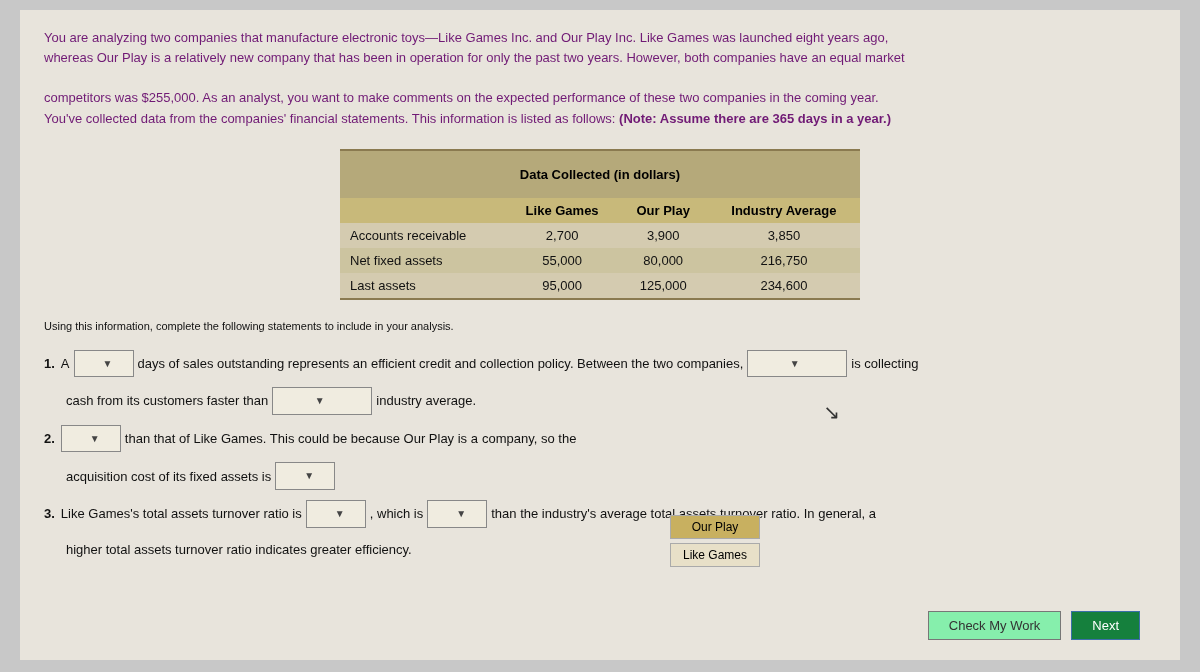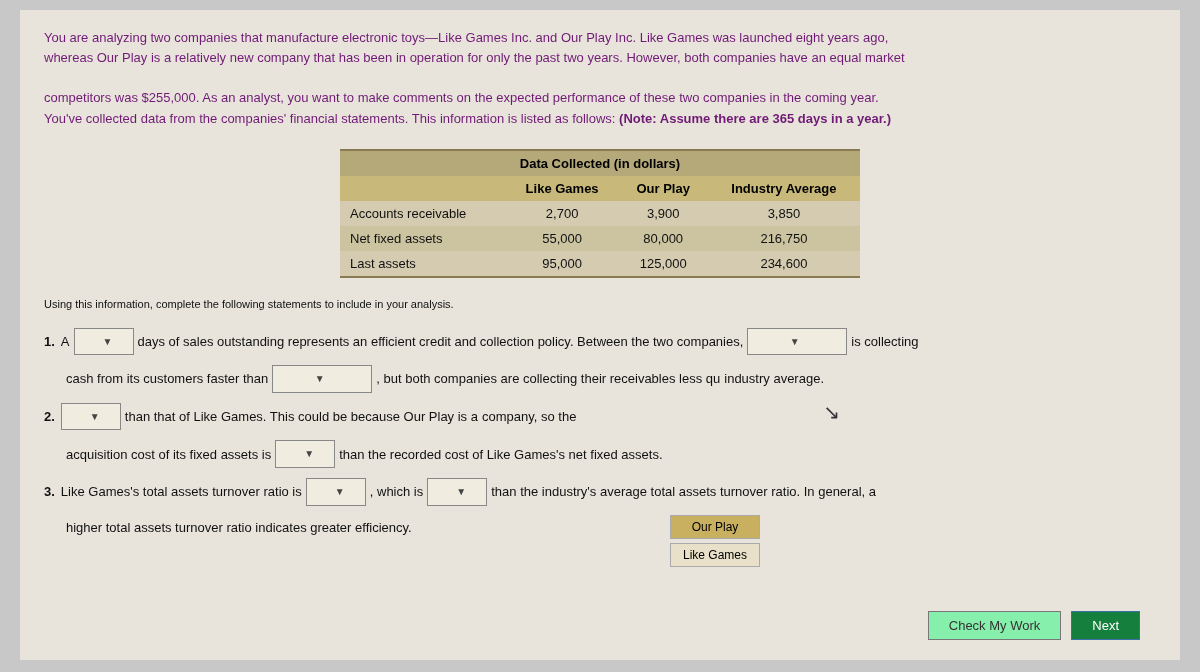--- a/index.html
+++ b/index.html
@@ -31,21 +31,21 @@
     }
     .data-table-wrapper {
       margin: 0 auto 20px auto;
       width: 520px;
     }
     .data-table-title {
       text-align: center;
       font-weight: bold;
       font-size: 13px;
       background: #b5a97a;
-      padding: 5px 8px;
+      padding: 16px 8px;
       border-top: 2px solid #8a7a50;
     }
     .data-table {
       width: 100%;
       border-collapse: collapse;
       border-bottom: 2px solid #8a7a50;
     }
     .data-table thead tr {
       background: #c8b97a;
     }
@@ -230,40 +230,38 @@
         <span class="arrow">▼</span>
       </span>
       <span>is collecting</span>
     </div>
     <div class="statement-line line-indent">
       <span>cash from its customers faster than</span>
       <span class="select-box select-box-wide">
         <span>&nbsp;&nbsp;&nbsp;&nbsp;&nbsp;&nbsp;&nbsp;&nbsp;&nbsp;&nbsp;</span>
         <span class="arrow">▼</span>
       </span>
-      <span>, but both companies are collecting their receivables less qu</span>
       <span>industry average.</span>
     </div>
 
     <div class="statement-line">
       <span class="num-label">2.</span>
       <span class="select-box">
         <span>&nbsp;&nbsp;&nbsp;&nbsp;&nbsp;&nbsp;</span>
         <span class="arrow">▼</span>
       </span>
       <span>than that of Like Games. This could be because Our Play is a</span>
       <span>company, so the</span>
     </div>
     <div class="statement-line line-indent">
       <span>acquisition cost of its fixed assets is</span>
       <span class="select-box">
         <span>&nbsp;&nbsp;&nbsp;&nbsp;&nbsp;&nbsp;</span>
         <span class="arrow">▼</span>
       </span>
-      <span>than the recorded cost of Like Games's net fixed assets.</span>
     </div>
 
     <div class="statement-line">
       <span class="num-label">3.</span>
       <span>Like Games's total assets turnover ratio is</span>
       <span class="select-box">
         <span>&nbsp;&nbsp;&nbsp;&nbsp;&nbsp;&nbsp;</span>
         <span class="arrow">▼</span>
       </span>
       <span>, which is</span>

